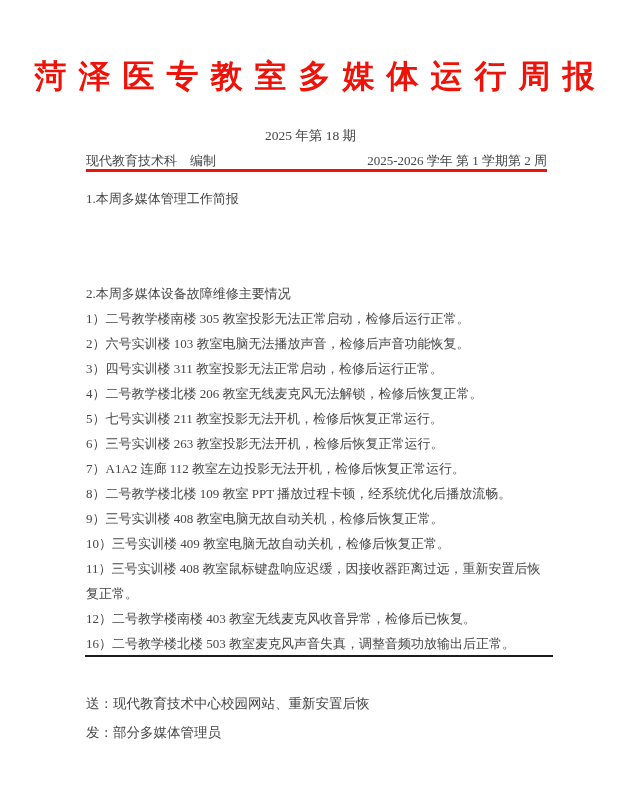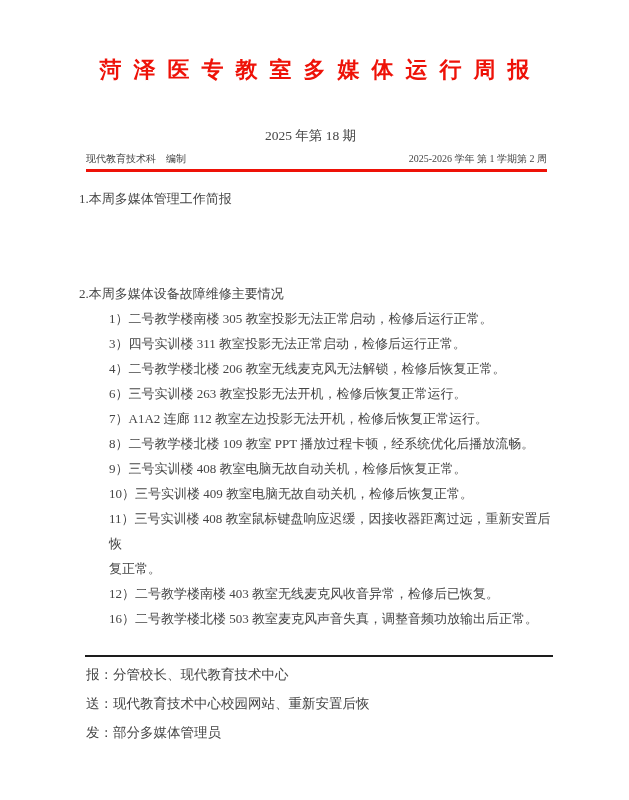--- a/index.html
+++ b/index.html
@@ -13,63 +13,62 @@
     position: relative;
     width: 629px; height: 800px;
     background: #ffffff;
     overflow: hidden;
   }
   .doc-title {
     position: absolute;
     top: 55px; left: 0; right: 0;
     text-align: center;
     color: #ee1208;
-    font-size: 22px;
+    font-size: 32px;
     font-weight: bold;
     letter-spacing: 12px;
     text-indent: 12px;
     white-space: nowrap;
   }
   .issue-line {
     position: absolute;
     top: 127px; left: 0; right: 8px;
     text-align: center;
     font-size: 13.5px;
   }
   .meta-row {
     position: absolute;
     top: 152px; left: 86px; right: 82px;
     display: flex;
     justify-content: space-between;
-    font-size: 10px;
+    font-size: 13px;
     white-space: nowrap;
   }
   .red-rule {
     position: absolute;
     top: 169px; left: 86px; right: 82px;
     height: 3px;
     background: #ee1208;
   }
   .sec-heading {
     position: absolute;
-    left: 79px;
+    left: 86px;
     font-size: 13px;
   }
   .sec1-heading { top: 190px; }
   .sec2-heading { top: 285px; }
   .fault-list {
     position: absolute;
     top: 306px; left: 86px;
     width: 466px;
     font-size: 13px;
   }
   .fault-item {
     line-height: 25px;
     white-space: pre-line;
-    margin-left: 23px;
   }
   .black-rule {
     position: absolute;
     top: 655px; left: 85px; right: 76px;
     height: 2px;
     background: #1d1d1d;
   }
   .footer-line {
     position: absolute;
     left: 86px;
@@ -95,32 +94,33 @@
   </div>
 
   <div class="red-rule"></div>
 
   <div class="sec-heading sec1-heading">1.本周多媒体管理工作简报</div>
 
   <div class="sec-heading sec2-heading">2.本周多媒体设备故障维修主要情况</div>
 
   <div class="fault-list">
     <div class="fault-item">1）二号教学楼南楼 305 教室投影无法正常启动，检修后运行正常。</div>
+    <div class="fault-item">2）六号实训楼 103 教室电脑无法播放声音，检修后声音功能恢复。</div>
     <div class="fault-item">3）四号实训楼 311 教室投影无法正常启动，检修后运行正常。</div>
     <div class="fault-item">4）二号教学楼北楼 206 教室无线麦克风无法解锁，检修后恢复正常。</div>
+    <div class="fault-item">5）七号实训楼 211 教室投影无法开机，检修后恢复正常运行。</div>
     <div class="fault-item">6）三号实训楼 263 教室投影无法开机，检修后恢复正常运行。</div>
     <div class="fault-item">7）A1A2 连廊 112 教室左边投影无法开机，检修后恢复正常运行。</div>
     <div class="fault-item">8）二号教学楼北楼 109 教室 PPT 播放过程卡顿，经系统优化后播放流畅。</div>
     <div class="fault-item">9）三号实训楼 408 教室电脑无故自动关机，检修后恢复正常。</div>
     <div class="fault-item">10）三号实训楼 409 教室电脑无故自动关机，检修后恢复正常。</div>
     <div class="fault-item">11）三号实训楼 408 教室鼠标键盘响应迟缓，因接收器距离过远，重新安置后恢
 复正常。</div>
     <div class="fault-item">12）二号教学楼南楼 403 教室无线麦克风收音异常，检修后已恢复。</div>
     <div class="fault-item">16）二号教学楼北楼 503 教室麦克风声音失真，调整音频功放输出后正常。</div>
   </div>
 
   <div class="black-rule"></div>
 
-  <div class="footer-line footer-report">报：分管校长、现代教育技术中心</div>
   <div class="footer-line footer-send">送：现代教育技术中心校园网站、重新安置后恢</div>
   <div class="footer-line footer-issue">发：部分多媒体管理员</div>
 
 </div>
 
 </body></html>

